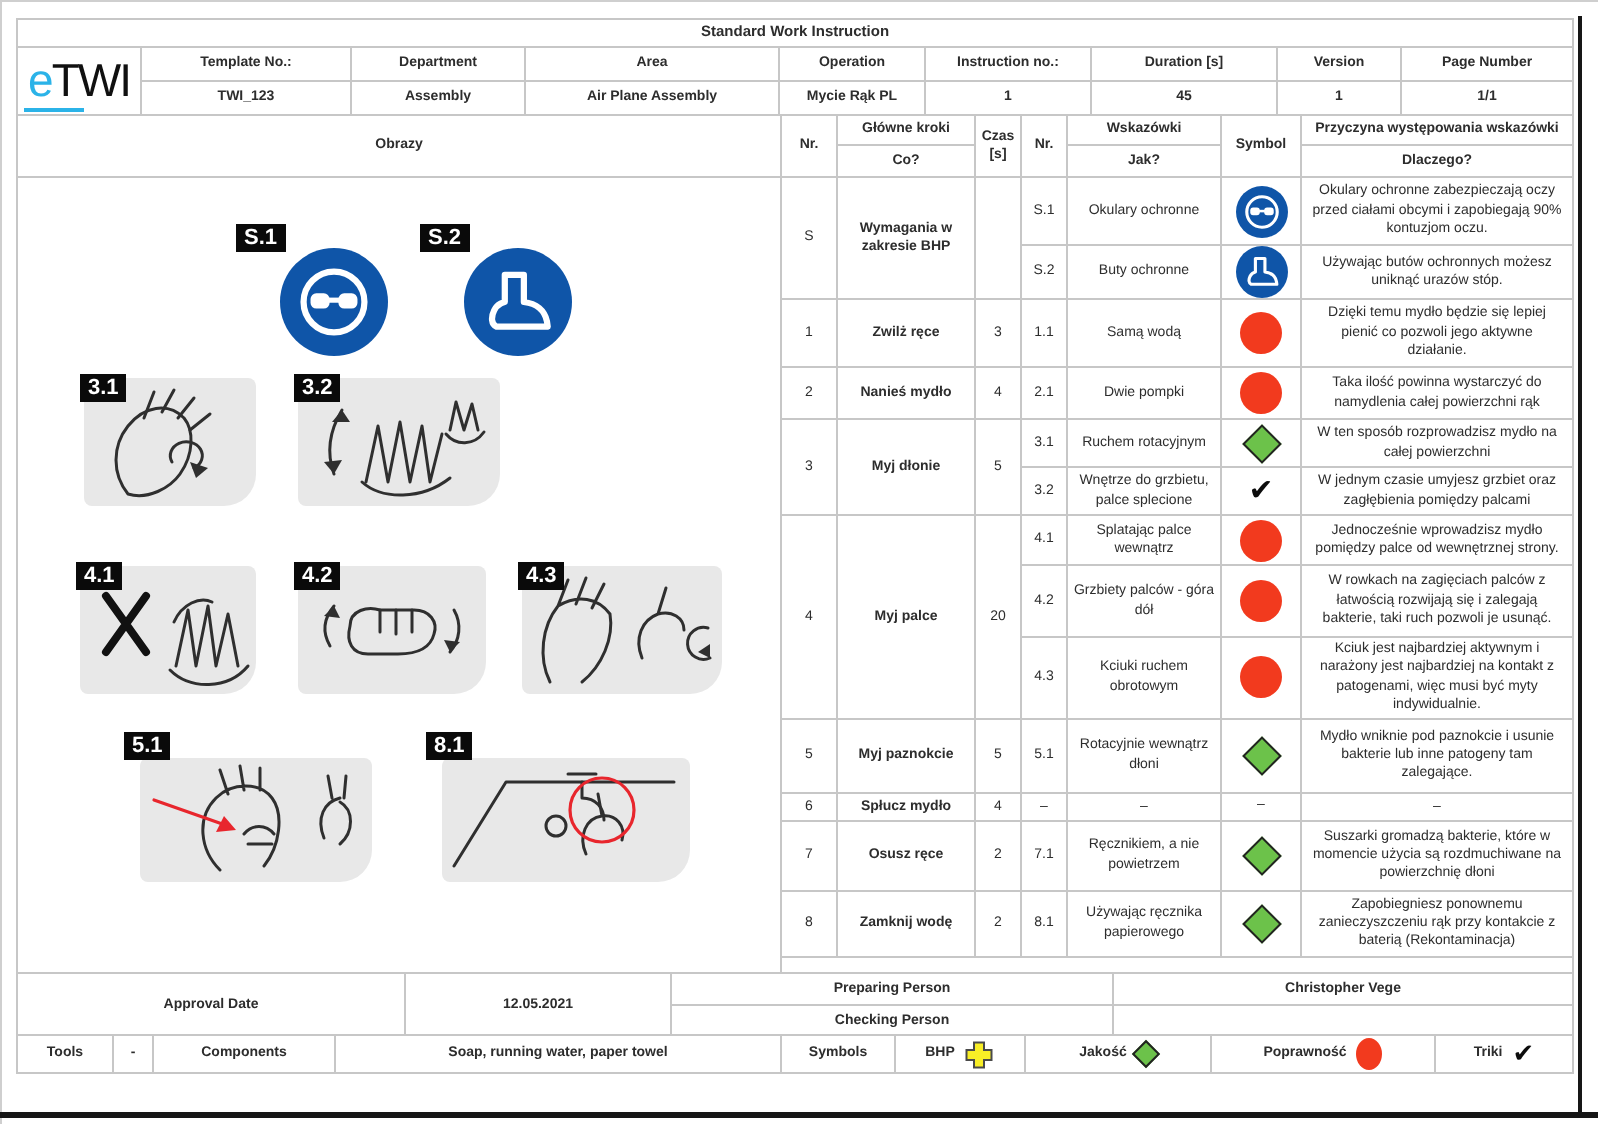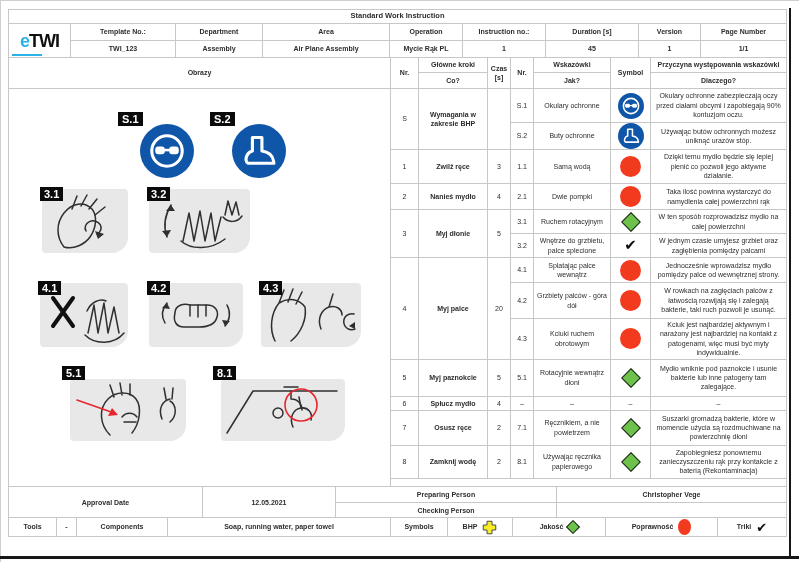--- a/index.html
+++ b/index.html
@@ -24,21 +24,21 @@
   .b{font-weight:bold;}
   
   .frame-top{position:absolute;left:0;top:0;width:799px;height:1px;background:#cfcfcf;}
   .frame-left{position:absolute;left:0;top:0;width:1px;height:562px;background:#cfcfcf;}
   .frame-right{position:absolute;left:789px;top:8px;width:2px;height:551px;background:#161616;}
   .frame-bottom{position:absolute;left:0;top:556px;width:799px;height:3px;background:#161616;}
   
   #hdr{left:8px;top:9px;width:778px;}
   #hdr .title{font-weight:bold;font-size:7.5px;height:14px;}
   #hdr td{height:17px;margin-left:46px;}
-  .logo-cell{position:relative;font-weight:bold;font-size:18px;letter-spacing:-1px;line-height:1;}
+  .logo-cell{position:relative;font-weight:normal;font-size:23px;letter-spacing:-1px;line-height:1;}
   .logo-e{color:var(--logo-blue);}
   .logo-twi{color:#101010;}
   .logo-underline{position:absolute;left:3px;bottom:1px;width:30px;height:2px;background:var(--logo-blue);}
   
   #main{left:8px;top:57px;width:778px;}
   #main td{font-size:7px;}
   #main .hrow td{font-weight:bold;}
   .canvas-cell{position:relative;padding:0;vertical-align:top;background:#fff;}
   .gap-cell{border-bottom:none;}
   .why-cell{padding:1px 4px;}

